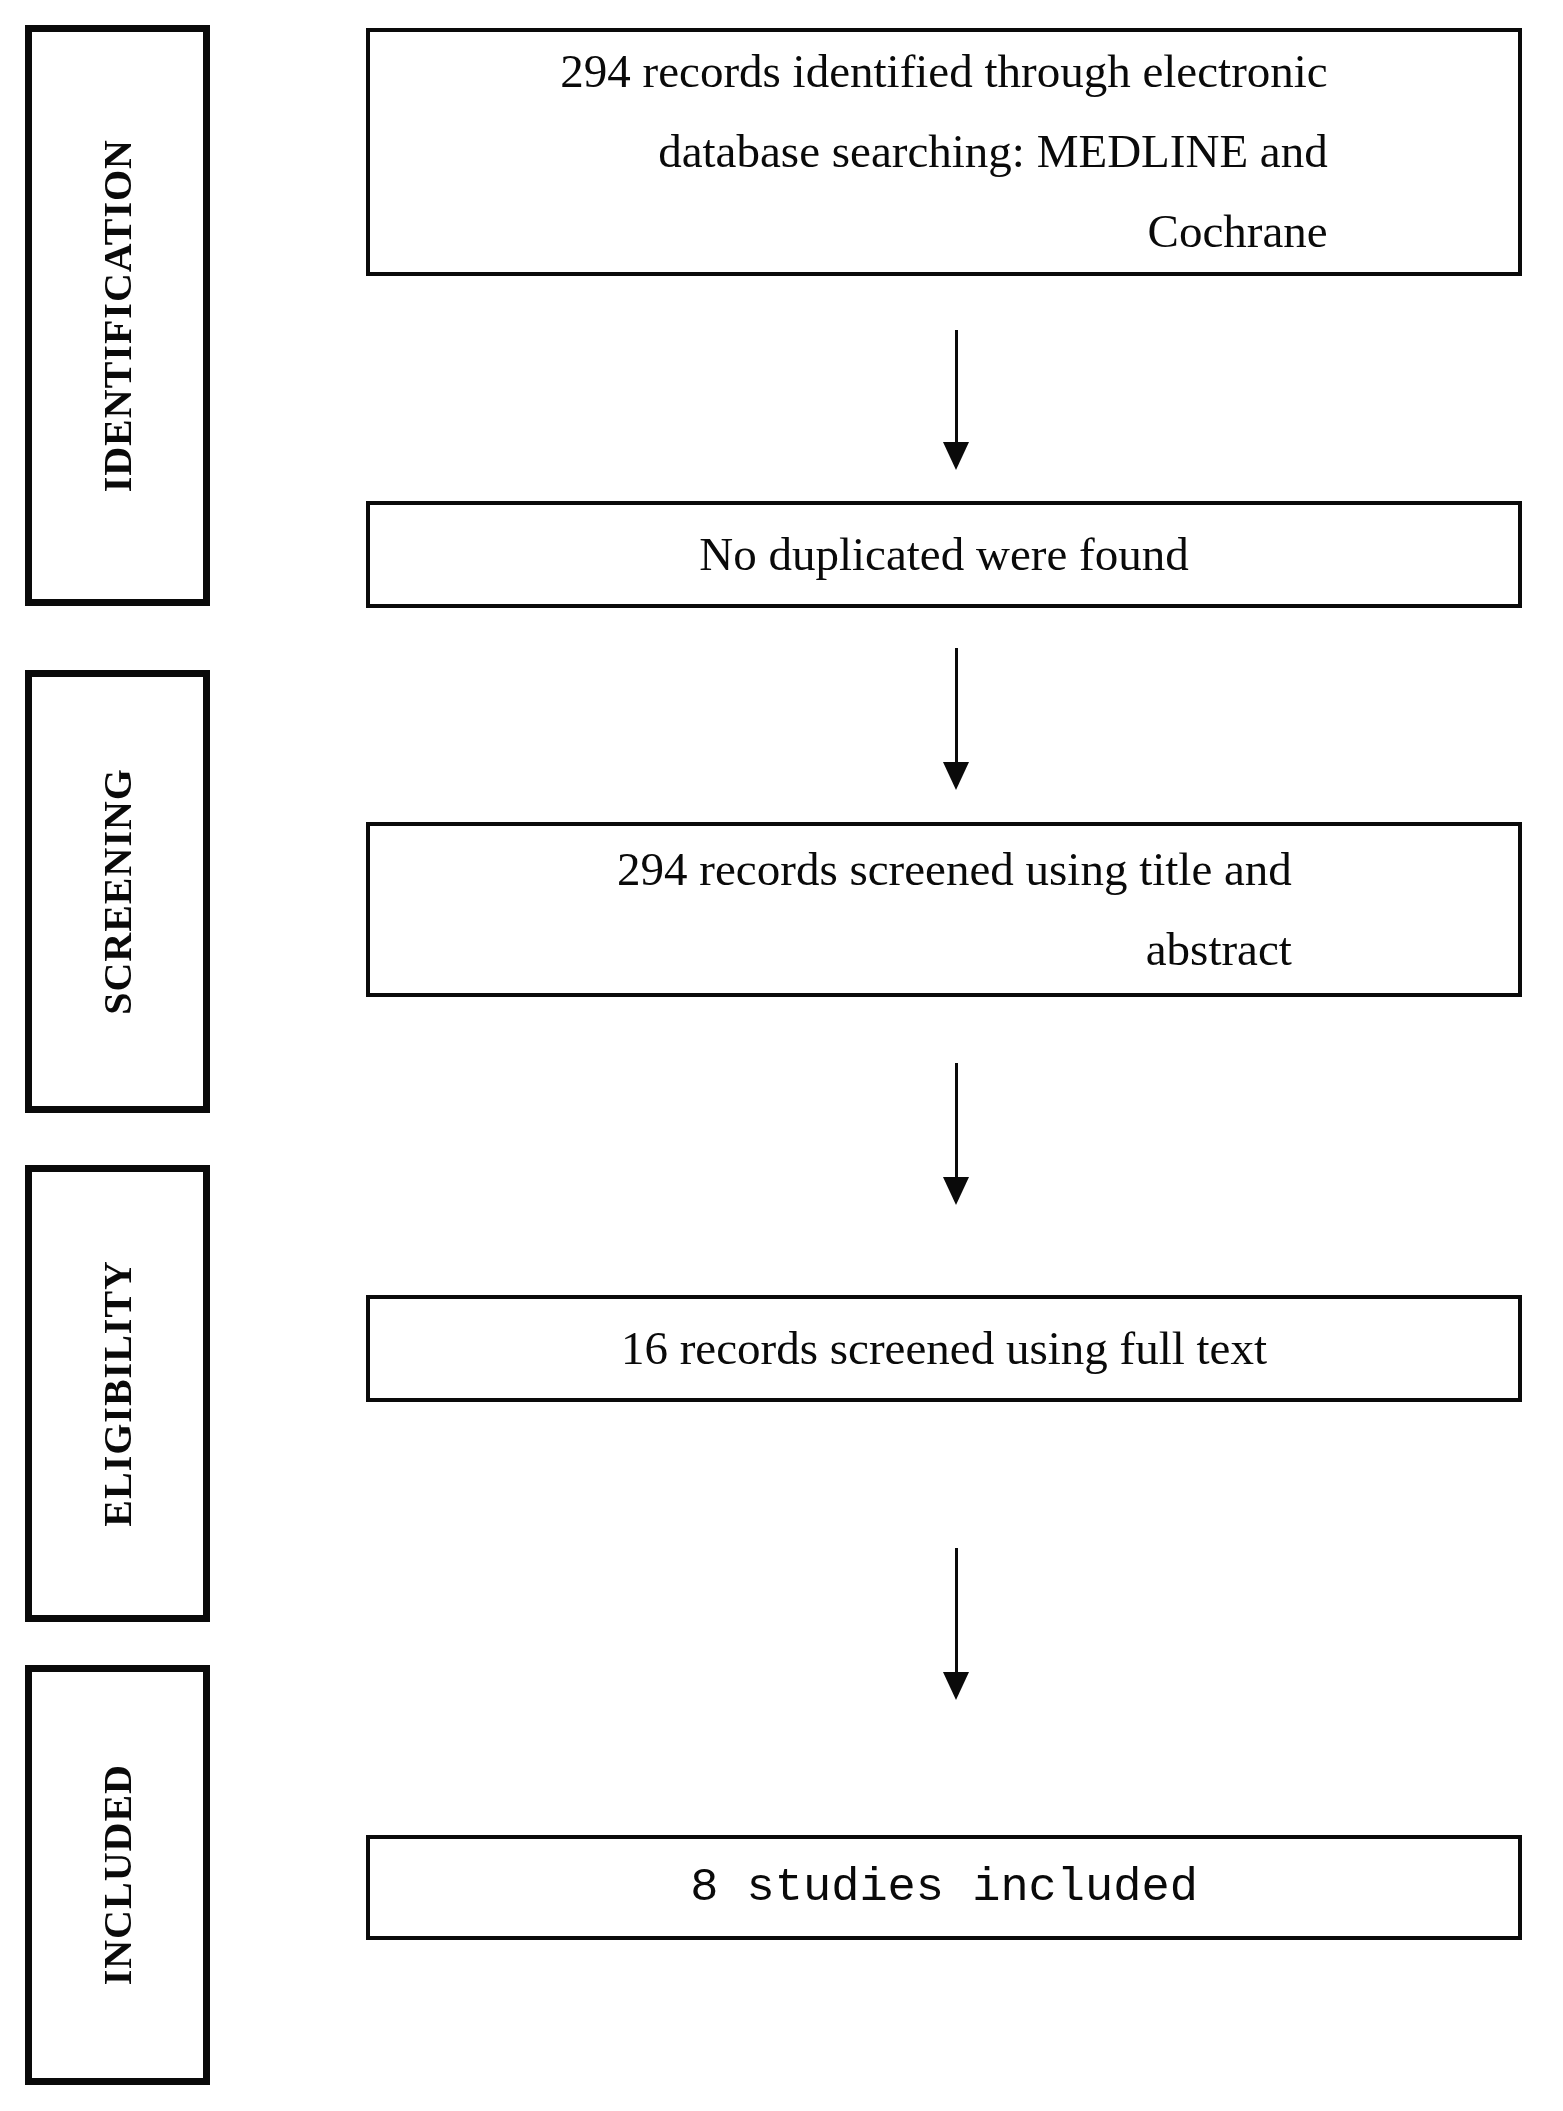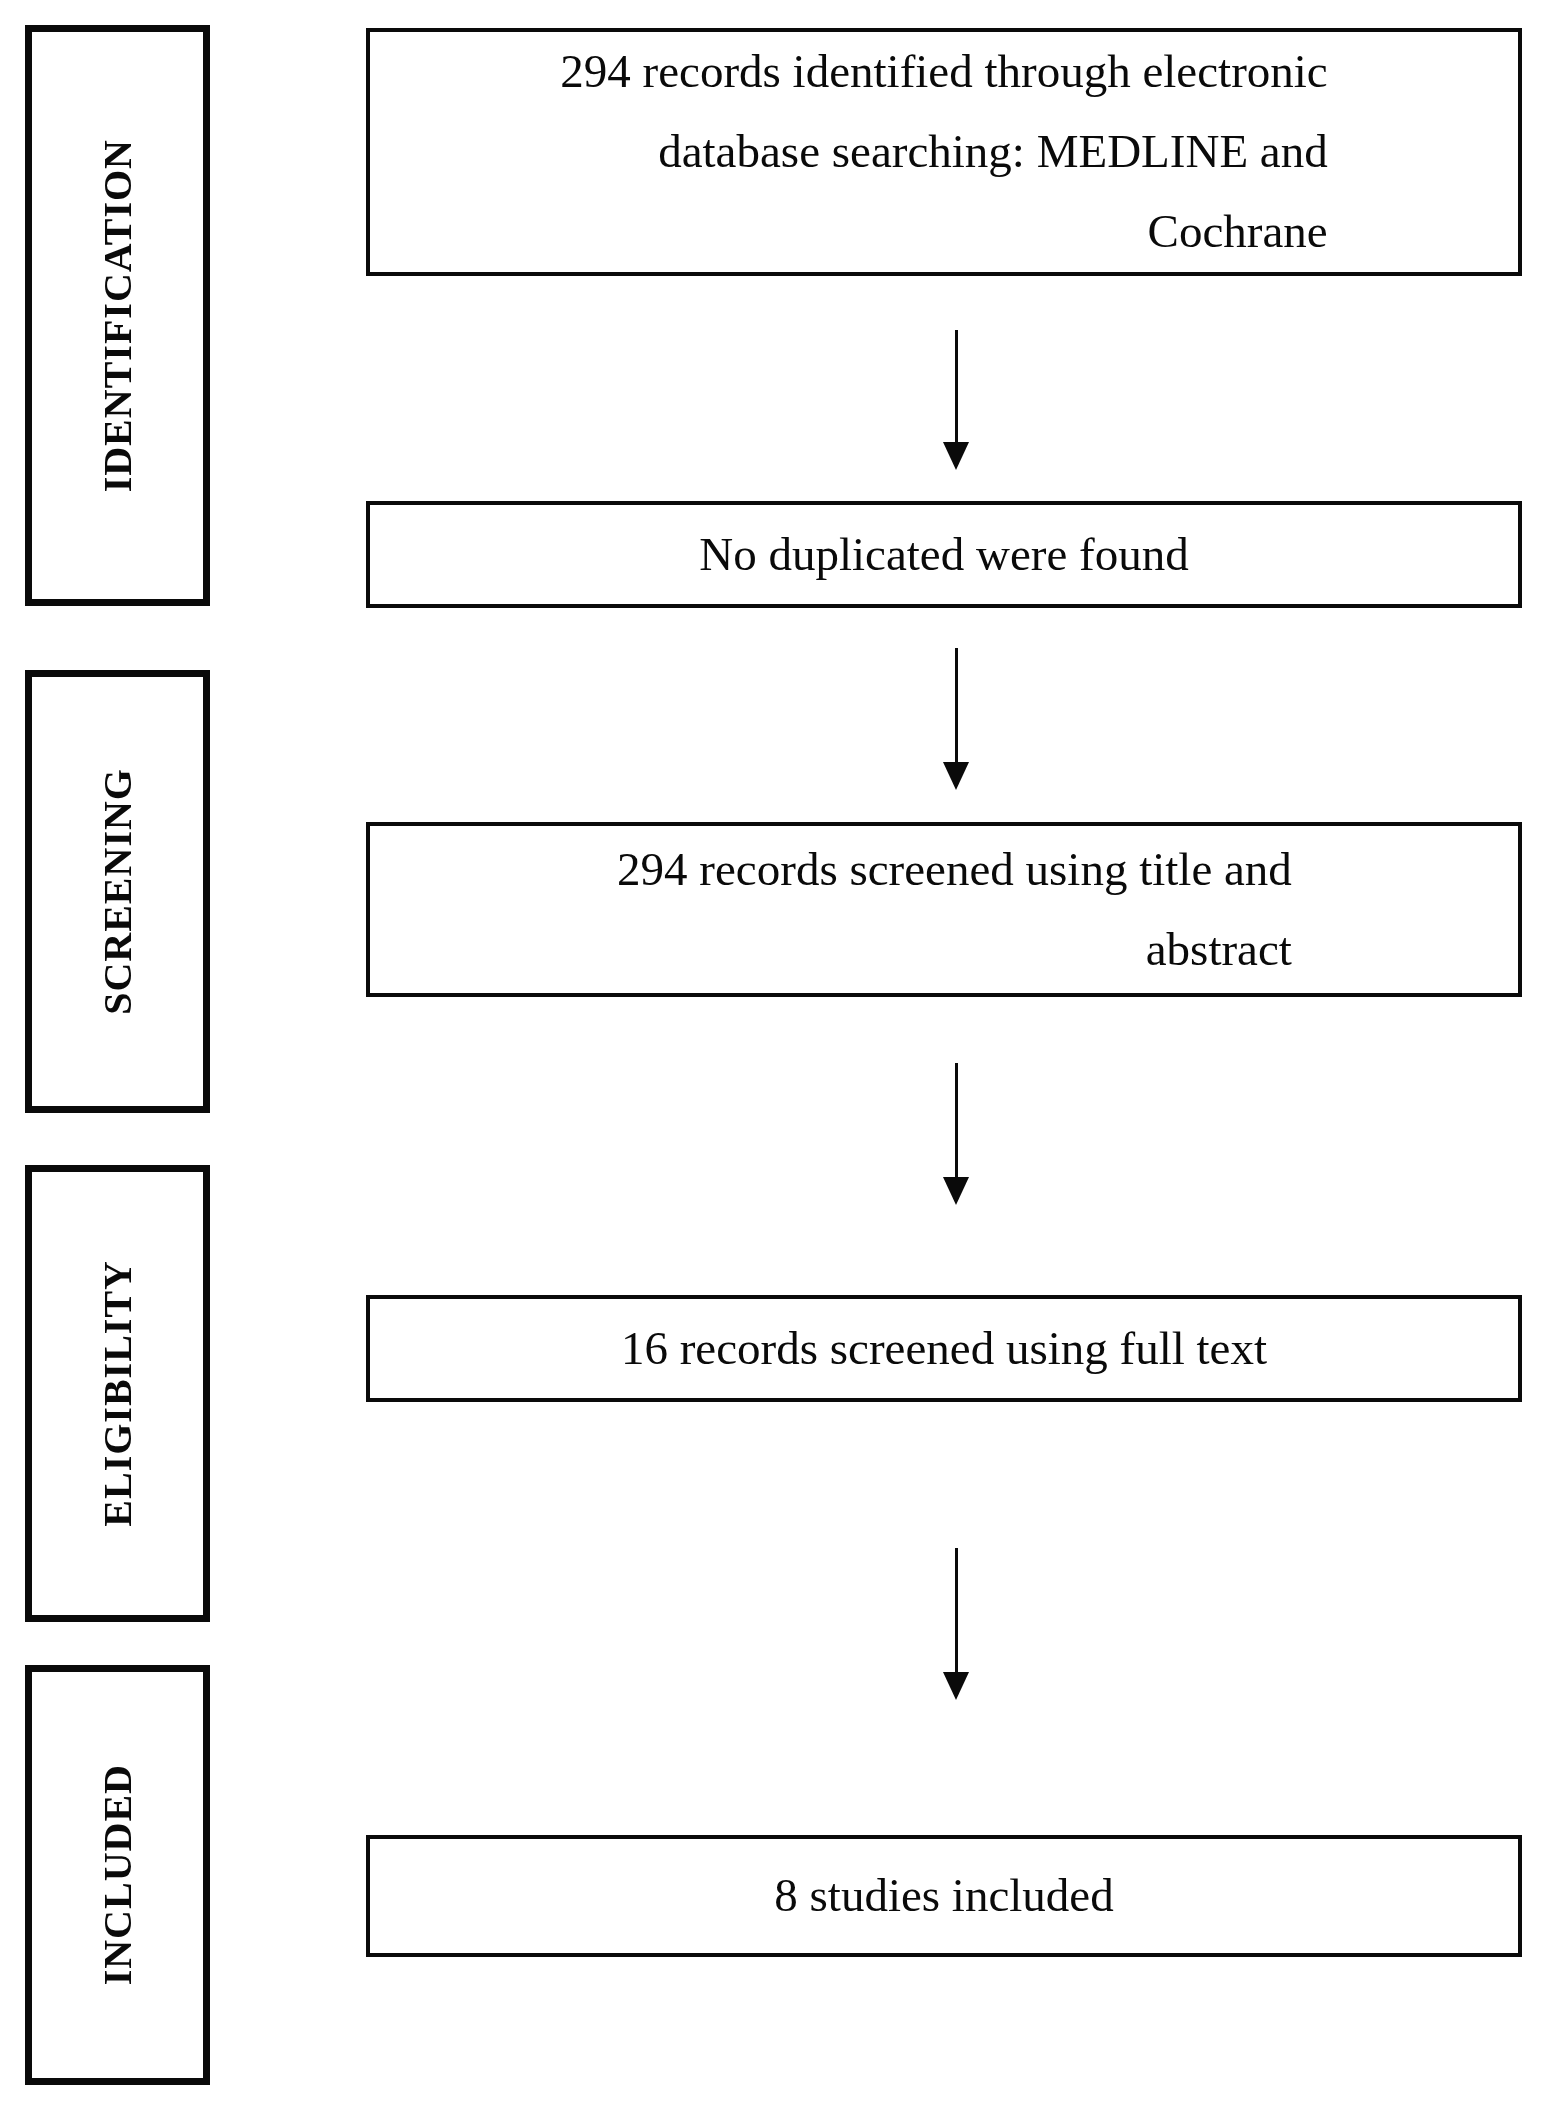--- a/index.html
+++ b/index.html
@@ -107,21 +107,21 @@
   <div class="flow-box" style="top:501px;height:107px;">
     <span class="flow-text">No duplicated were found</span>
   </div>
   <div class="flow-box" style="top:822px;height:175px;padding-left:21px;">
     <span class="flow-text">294 records screened using title and
 abstract</span>
   </div>
   <div class="flow-box" style="top:1295px;height:107px;">
     <span class="flow-text">16 records screened using full text</span>
   </div>
-  <div class="flow-box" style="top:1835px;height:122px;">
+  <div class="flow-box" style="top:1835px;height:105px;font-family:Liberation Mono, monospace;">
     <span class="flow-text">8 studies included</span>
   </div>
 
   <div class="arrow" style="top:330px;height:140px;">
     <div class="arrow-shaft"></div>
     <div class="arrow-head"></div>
   </div>
   <div class="arrow" style="top:648px;height:142px;">
     <div class="arrow-shaft"></div>
     <div class="arrow-head"></div>

